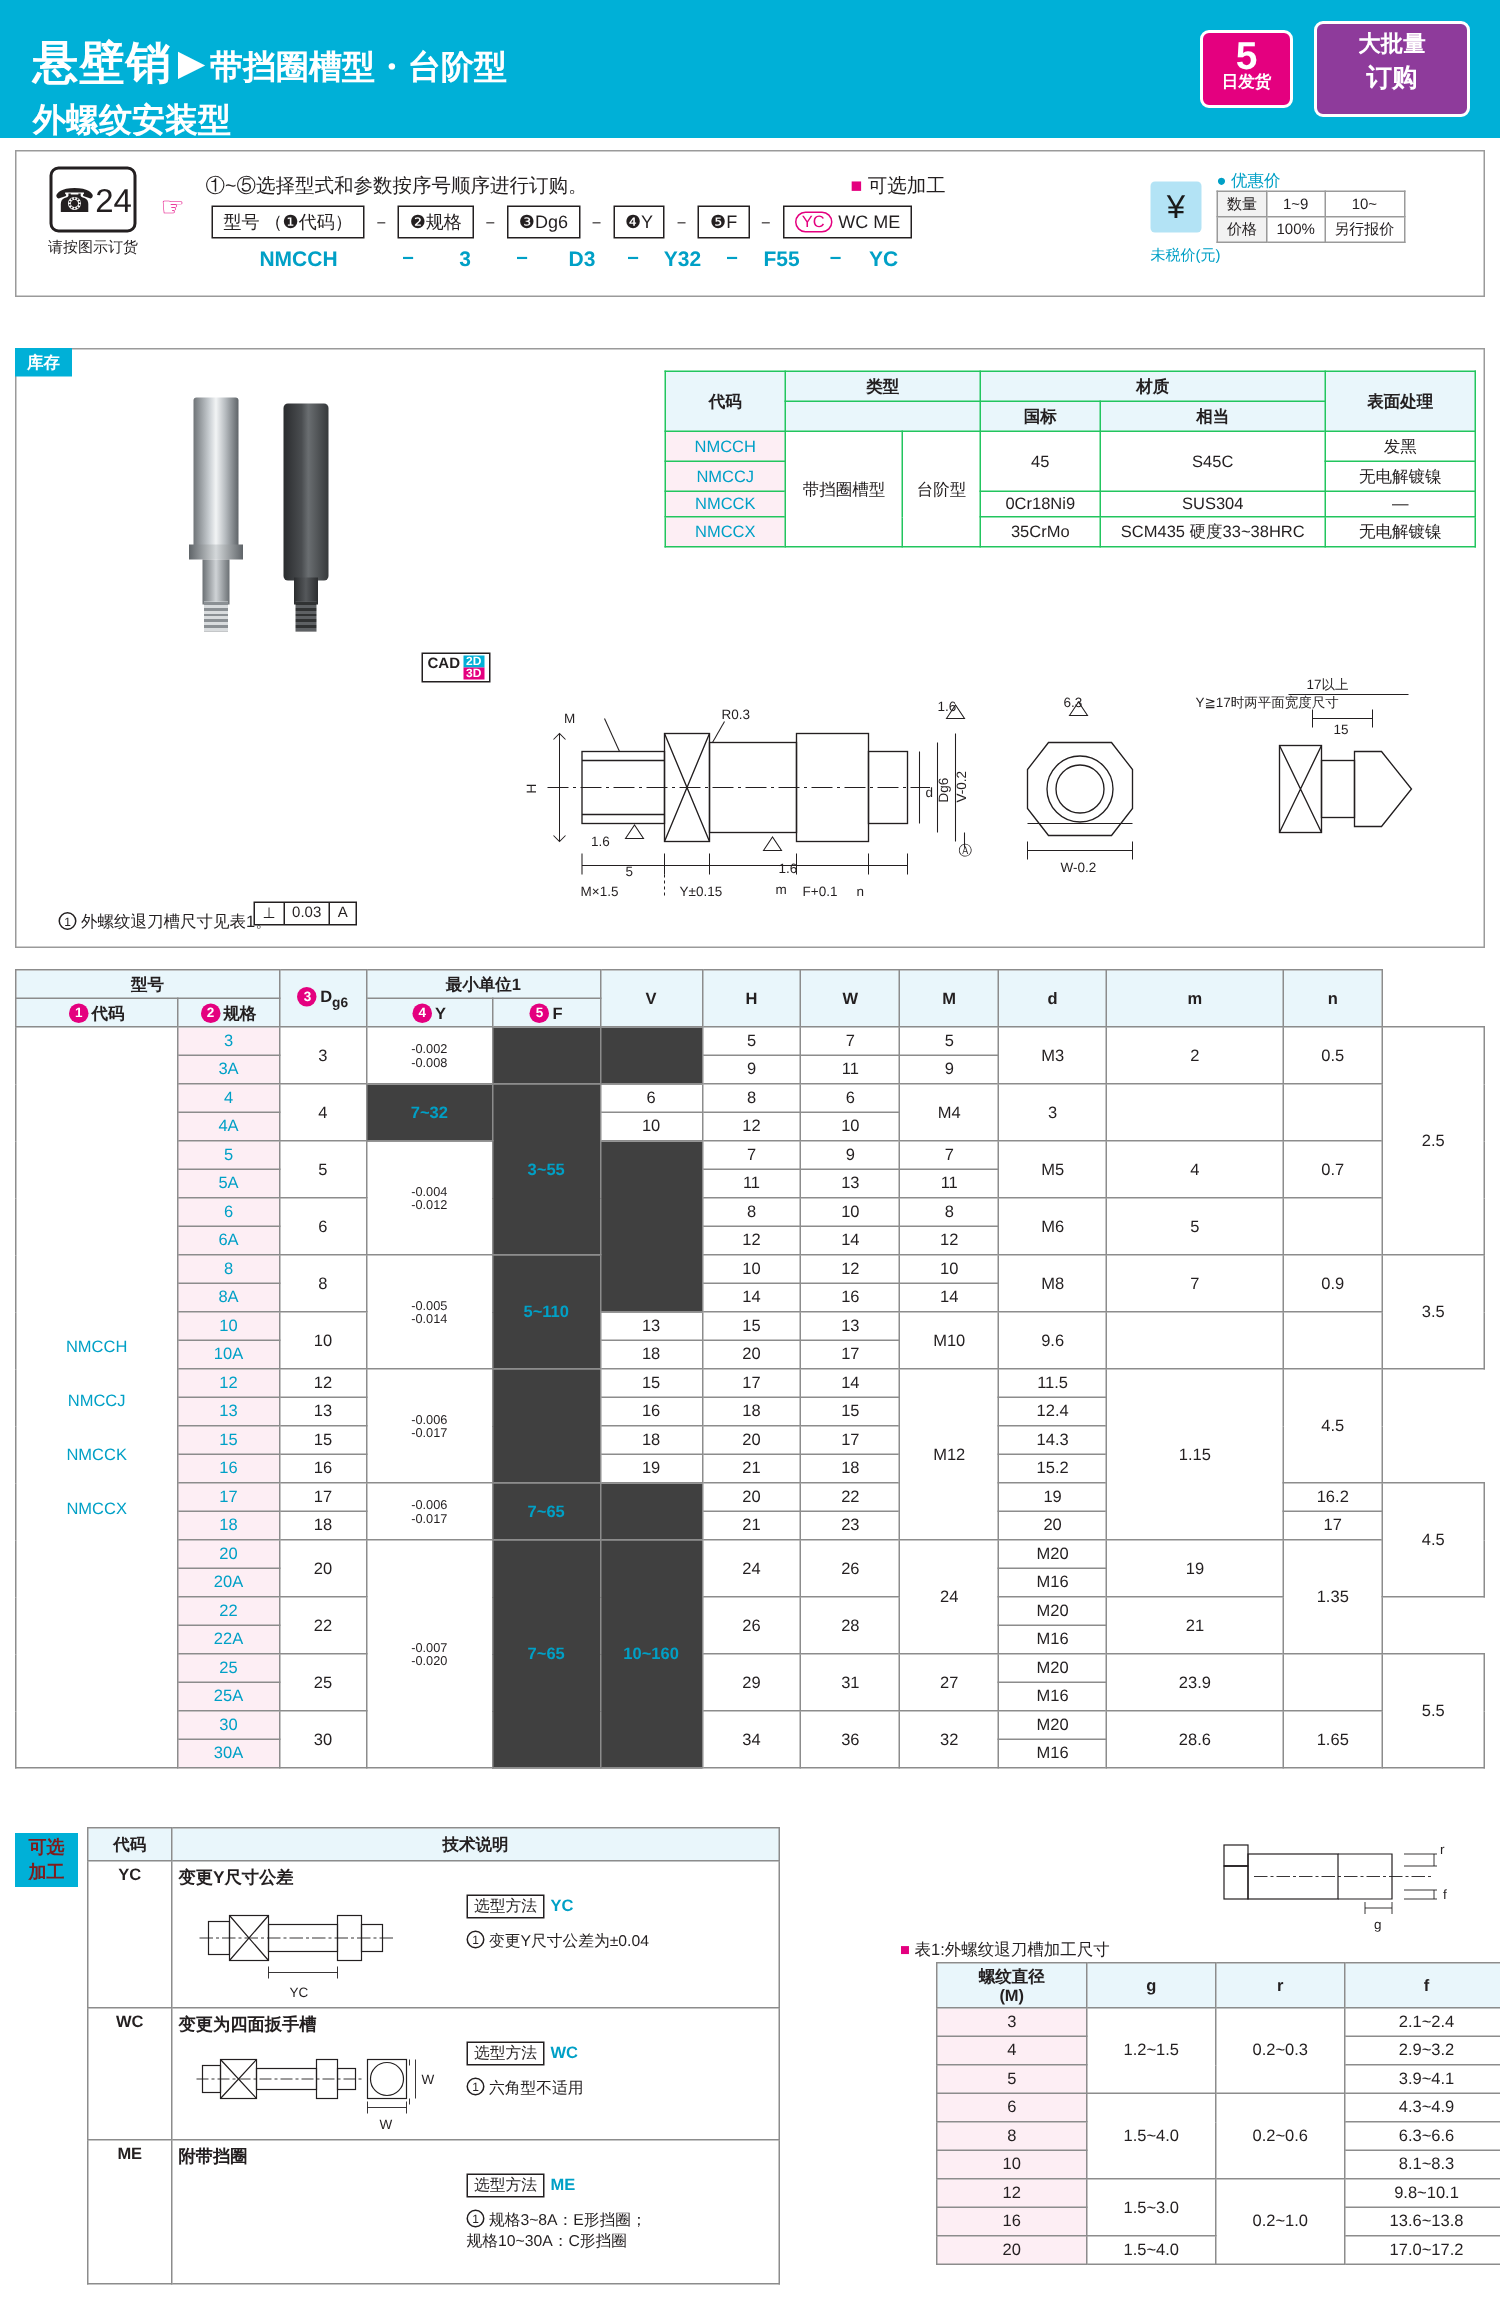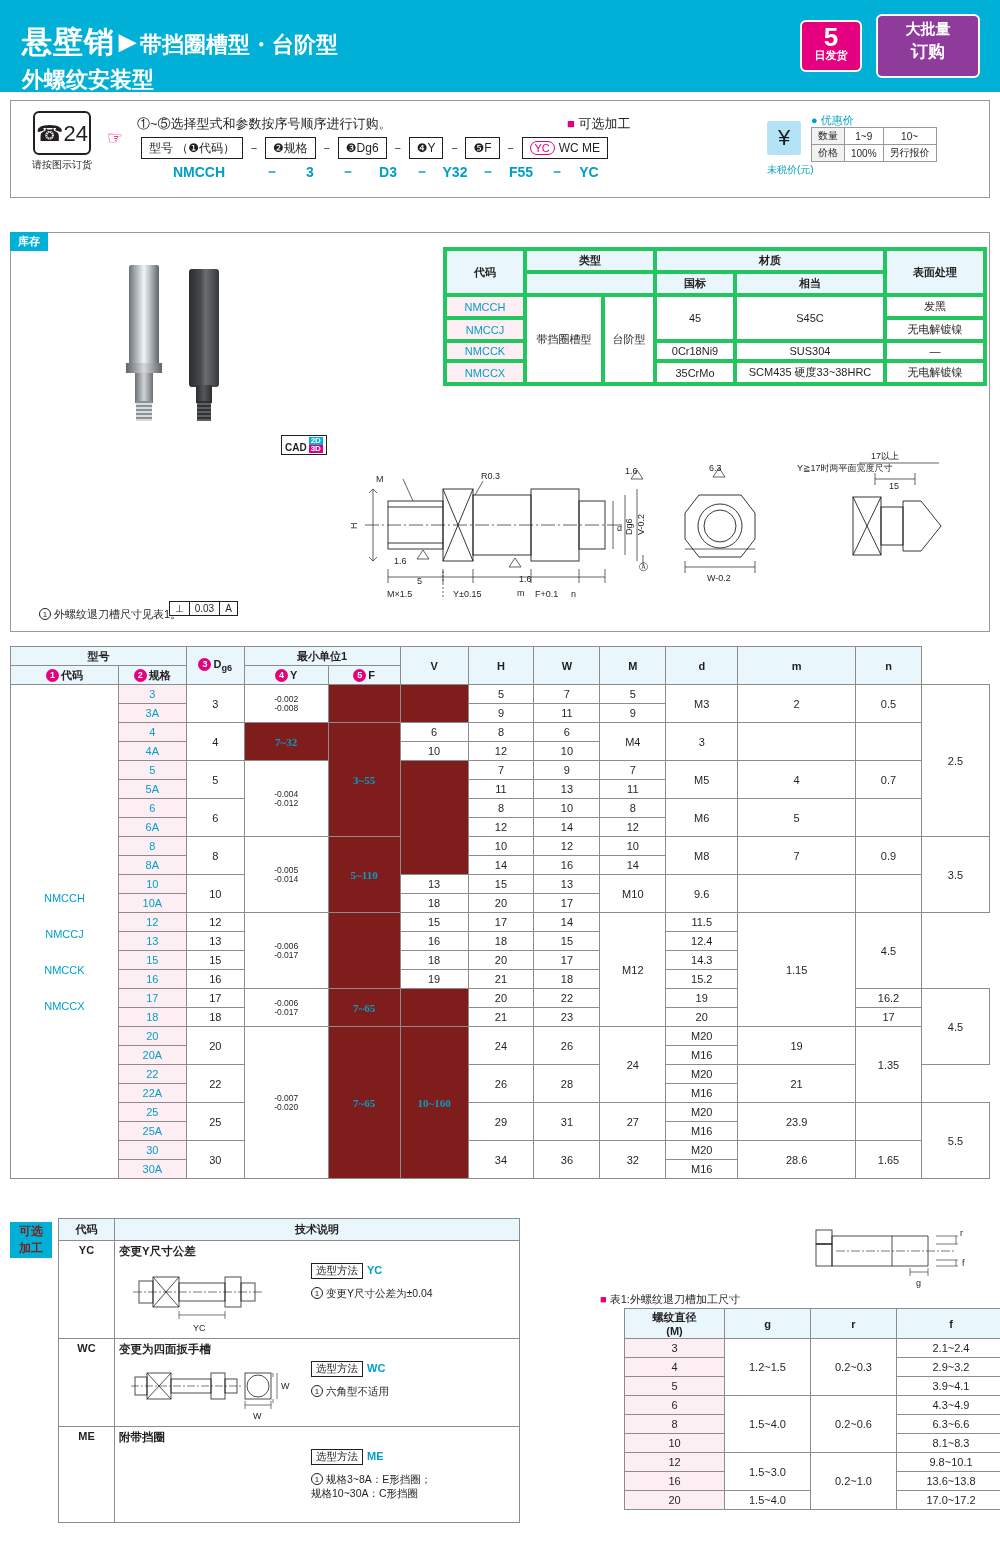--- a/index.html
+++ b/index.html
@@ -65,46 +65,46 @@
   .photo-box { position:absolute; left:6px; top:22px; width:415px; height:185px; }
   .pin1 { position:absolute; left:112px; top:10px; width:30px; height:155px; }
   .pin1 .head { position:absolute; left:0; top:0; width:30px; height:100px; background:linear-gradient(90deg,#6f7478 0%, #c9ced2 35%, #f2f4f5 50%, #b9bec2 70%, #5f6468 100%); border-radius:2px;}
   .pin1 .collar { position:absolute; left:-3px; top:98px; width:36px; height:10px; background:linear-gradient(90deg,#5f6468,#d4d8da,#5f6468); }
   .pin1 .shaft { position:absolute; left:6px; top:108px; width:18px; height:30px; background:linear-gradient(90deg,#6b7074,#cfd3d6,#6b7074); }
   .pin1 .thread { position:absolute; left:7px; top:136px; width:16px; height:20px; background:repeating-linear-gradient(180deg,#8b9094 0 2px,#d9dcde 2px 4px); }
   .pin2 { position:absolute; left:172px; top:14px; width:30px; height:150px; }
   .pin2 .head { position:absolute; left:0; top:0; width:30px; height:118px; background:linear-gradient(90deg,#2a2c2e 0%, #4a4d50 40%, #6a6e71 55%, #36393b 100%); border-radius:3px;}
   .pin2 .shaft { position:absolute; left:7px; top:116px; width:16px; height:18px; background:linear-gradient(90deg,#2b2d2f,#55585b,#2b2d2f); }
   .pin2 .thread { position:absolute; left:8px; top:132px; width:14px; height:20px; background:repeating-linear-gradient(180deg,#303233 0 2px,#5e6164 2px 4px); }
-  .cad-badge { position:absolute; left:264px; top:180px; border:1px solid #231f20; font-size:10px; font-weight:bold; padding:1px 3px; display:flex; align-items:flex-end; }
+  .cad-badge { position:absolute; left:264px; top:180px; border:1px solid #231f20; font-size:10px; font-weight:bold; padding:1px 3px; display:flex; align-items:flex-start; }
   .cad-badge .d2 { background:#00b0d7; color:#fff; padding:0 2px; font-size:8px; line-height:8px; }
   .cad-badge .d3 { background:#e4007f; color:#fff; padding:0 2px; font-size:8px; line-height:8px; }
   .cad-badge .stack { display:flex; flex-direction:column; margin-left:2px;}
 
   .mat-table { position:absolute; left:432px; top:14px; border-collapse:collapse; font-size:11px; }
-  .mat-table td, .mat-table th { border:4px solid #22c55e; text-align:center; padding:2px 4px; font-weight:normal;}
+  .mat-table td, .mat-table th { border:1px solid #22c55e; text-align:center; padding:2px 4px; font-weight:normal;}
   .mat-table th { background:#e9f6fb; font-weight:bold; }
   .mat-code { color:#00a0c6; font-weight:bold; background:#fdeef4; }
 
   
   .drawing { position:absolute; left:2px; top:216px; width:976px; height:180px; }
   .dwg-note { position:absolute; left:26px; top:158px; font-size:11px; }
   .circ1 { display:inline-block; width:12px;height:12px;border:1px solid #231f20;border-radius:50%;font-size:8px;line-height:11px;text-align:center;vertical-align:1px;}
   .gdt { position:absolute; left:156px; top:152px; display:flex; border:1px solid #231f20; font-size:10px;}
   .gdt div { border-right:1px solid #231f20; padding:1px 5px; }
   .gdt div:last-child { border-right:none; }
   .svgwrap { position:absolute; left:0; top:0; }
 
   
   .maintbl { position:absolute; left:10px; top:646px; border-collapse:collapse; font-size:11px; width:980px; }
   .maintbl td, .maintbl th { border:1px solid #8c8c8c; text-align:center; padding:0 2px; height:19px; font-weight:normal; }
   .maintbl th { background:#e9f6fb; font-weight:bold; }
   .mt-code { color:#00a0c6; font-weight:bold; background:#fdeef4; }
   .mt-model { color:#00a0c6; font-weight:bold; }
-  .mt-pink { background:#7f1d1d;font-family:Liberation Serif, serif; }
+  .mt-pink { background:#404040; }
   .tol { font-size:8.5px; line-height:9px; }
 
   
   .opt-tag { position:absolute; left:10px; top:1222px; width:42px; height:36px; background:#00b0d7; color:#7f1d1d; font-size:12px; font-weight:bold; text-align:center; line-height:17px; padding-top:1px;}
   .opttbl { position:absolute; left:58px; top:1218px; border-collapse:collapse; font-size:11px; width:462px;}
   .opttbl td, .opttbl th { border:1px solid #8c8c8c; padding:3px 4px; vertical-align:top; }
   .opttbl th { background:#e9f6fb; text-align:center; font-weight:bold; }
   .opt-code { text-align:center; color:#231f20; font-weight:bold; vertical-align:middle; }
   .opt-desc-title { font-weight:bold; font-size:11.5px; }
   .pick { display:inline-block; border:1px solid #231f20; padding:0 4px; font-size:10.5px; }

